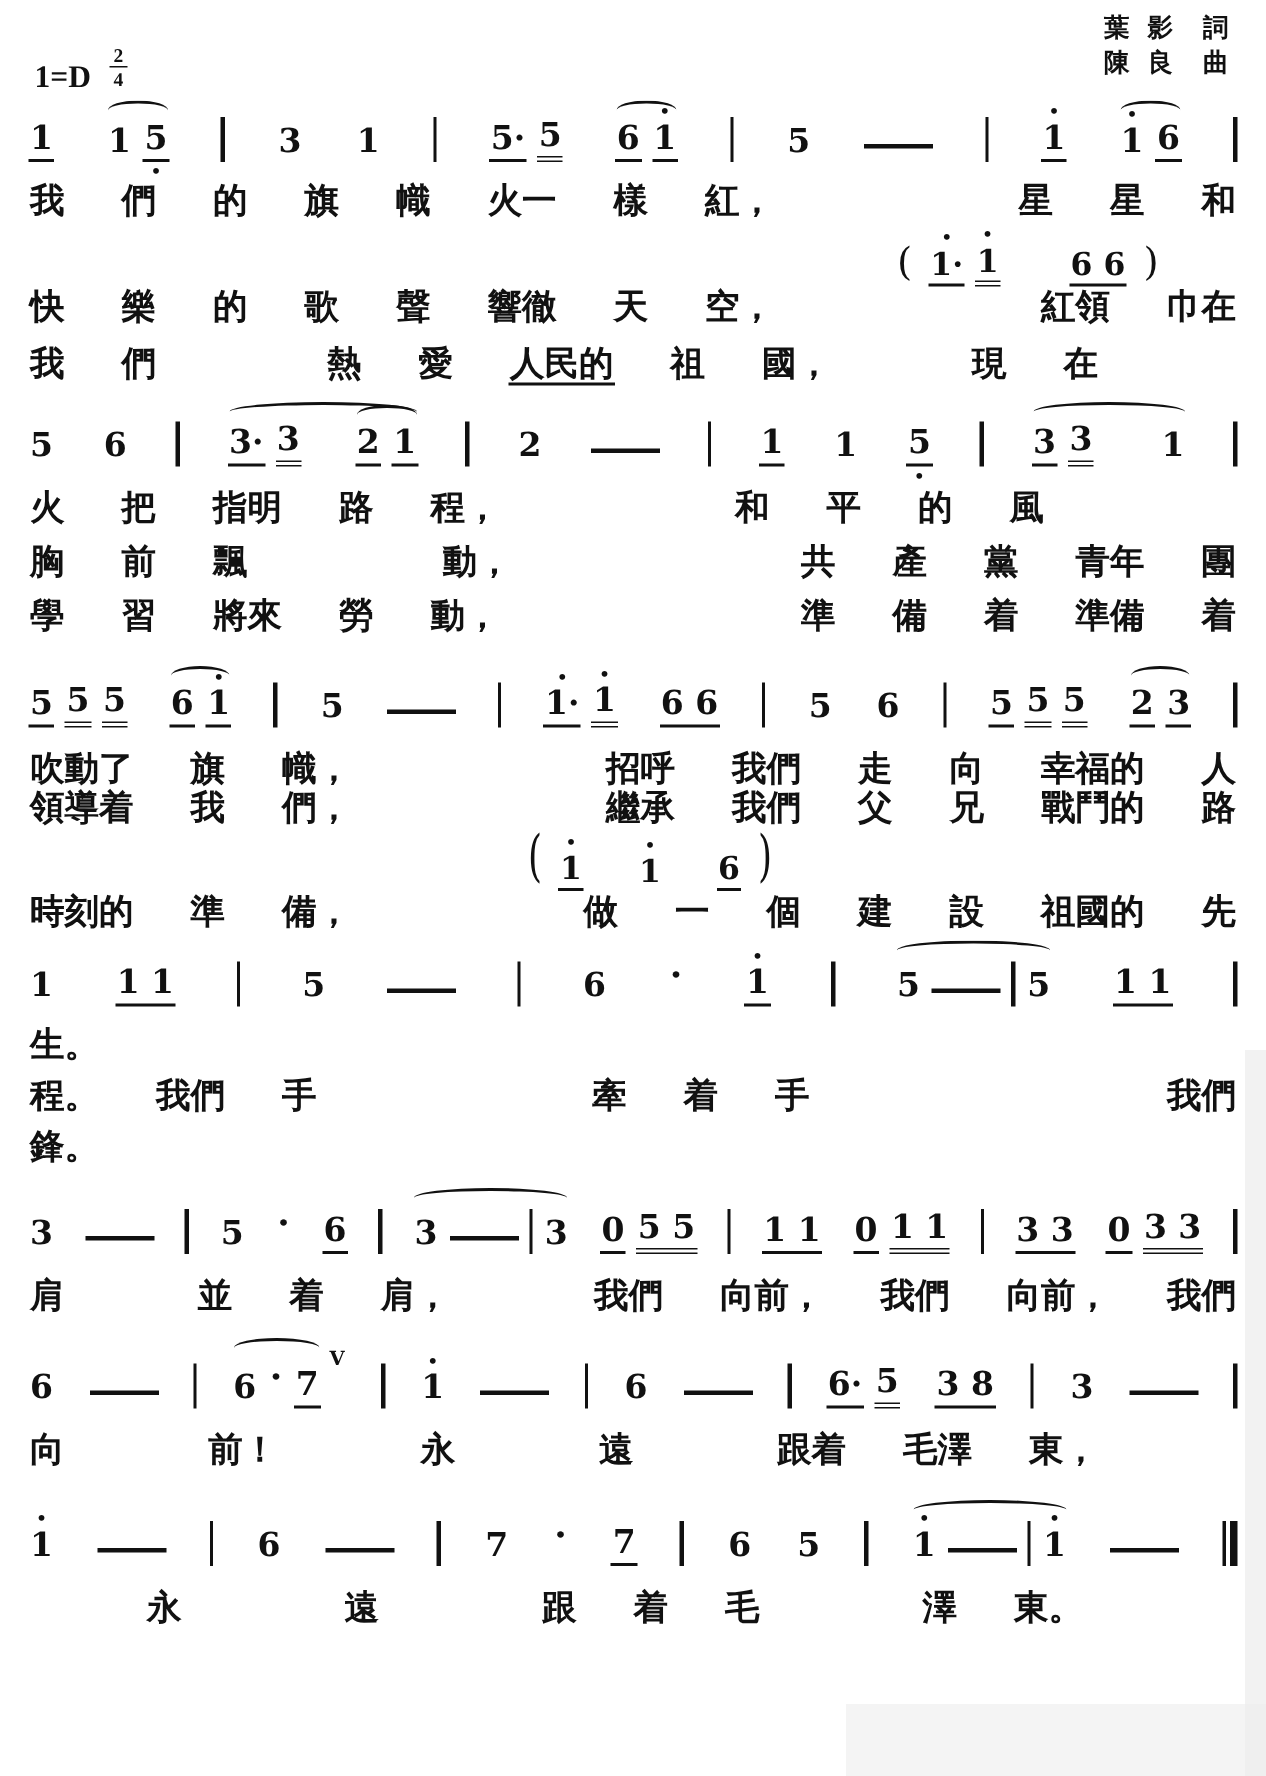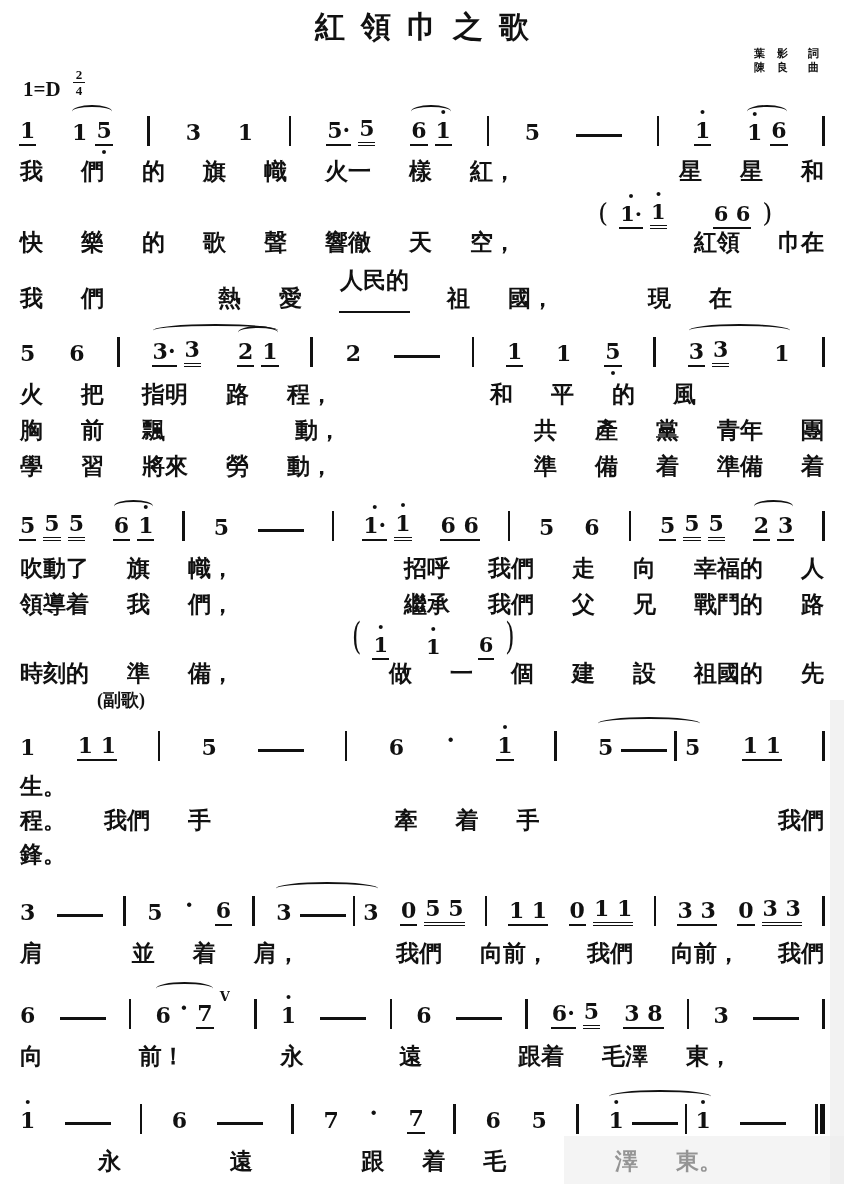--- a/index.html
+++ b/index.html
@@ -7,33 +7,33 @@
         font-family:"Liberation Serif",serif;color:#111;}
   .inner{width:806px;margin:0 auto;padding-top:8px;}
 
   .title{text-align:center;font-size:30px;font-weight:bold;letter-spacing:16px;text-indent:16px;line-height:1.25;}
 
   .header{position:relative;height:54px;}
   .keysig{position:absolute;left:4px;top:22px;font-size:21px;font-weight:bold;font-family:Liberation Serif, serif;white-space:nowrap;}
   .meter{display:inline-block;margin-left:12px;vertical-align:1px;text-align:center;font-size:13px;line-height:1;font-weight:bold;}
   .meter .num{display:block;border-bottom:1.5px solid #111;padding:0 3px 1px;}
   .meter .den{display:block;padding-top:1px;}
-  .credits{position:absolute;right:6px;top:0;font-size:11px;font-weight:bold;}
+  .credits{position:absolute;right:6px;top:0;font-size:17px;font-weight:bold;}
   .credit-row{display:flex;justify-content:flex-end;gap:8px;line-height:1.35;}
   .credit-name{letter-spacing:12px;}
 
   .row{display:flex;align-items:flex-end;width:806px;margin:0 auto;}
   .mrow{justify-content:space-between;font-family:"DejaVu Serif",serif;font-weight:bold;font-size:22px;
         padding-top:16px;padding-bottom:8px;line-height:1;}
   .lrow{font-size:23px;font-weight:bold;column-gap:36px;line-height:1.15;}
 
   .tok{position:relative;line-height:1;padding:0 1px 3px;white-space:pre;}
   .u1{border-bottom:2px solid #111;}
   .u2{border-bottom:4px double #111;}
-  .ul{border-bottom:2px solid #111;padding-bottom:19px;}
+  .ul{border-bottom:2px solid #111;padding-bottom:1px;}
   .da::before{content:"•";position:absolute;left:50%;transform:translateX(-50%);top:-12px;font-size:11px;line-height:1;}
   .db::after{content:"•";position:absolute;left:50%;transform:translateX(-50%);bottom:-14px;font-size:11px;line-height:1;}
   .grp{position:relative;display:flex;align-items:flex-end;gap:7px;}
   .arc::before{content:"";position:absolute;left:1px;right:1px;top:-14px;height:11px;
                border-top:2.5px solid #111;border-radius:50% 50% 0 0;}
   .bar{width:2.5px;height:30px;background:#111;align-self:flex-end;}
   .bar.end{width:10px;background:linear-gradient(90deg,#111 0 2.5px,transparent 2.5px 5px,#111 5px 10px);}
   .dash{width:46px;height:3px;background:#111;align-self:flex-end;margin-bottom:9px;}
   .gap{flex-grow:1;}
   .sp{flex:none;}
@@ -44,21 +44,20 @@
   .inset{justify-content:flex-start;font-family:"DejaVu Serif",serif;font-weight:bold;font-size:21px;
          padding-top:14px;padding-bottom:6px;column-gap:10px;line-height:1;}
   .refrain{font-size:18px;font-weight:bold;padding-left:78px;}
   .artifact{position:absolute;background:#ececec;}
 </style>
 </head>
 <body>
 
 <div class="page">
   <div class="inner">
-    <div class="title">紅領巾之歌</div>
 
     <div class="header">
       <div class="keysig">
         <span>1=D</span><span class="meter"><span class="num">2</span><span class="den">4</span></span>
       </div>
       <div class="credits">
         <div class="credit-row">
           <span class="credit-name">葉影</span>
             <span>詞</span>
         </div>
@@ -260,21 +259,21 @@
         <span class="tok">旗</span>
         <span class="tok">幟，</span>
         <span class="gap" style="flex-grow: 1;"></span>
         <span class="tok">招呼</span>
         <span class="tok">我們</span>
         <span class="tok">走</span>
         <span class="tok">向</span>
         <span class="tok">幸福的</span>
         <span class="tok">人</span>
       </div>
-    <div class="row lrow" style="margin-top:10px;">
+    <div class="row lrow" style="">
         <span class="tok">領導着</span>
         <span class="tok">我</span>
         <span class="tok">們，</span>
         <span class="gap" style="flex-grow: 1;"></span>
         <span class="tok">繼承</span>
         <span class="tok">我們</span>
         <span class="tok">父</span>
         <span class="tok">兄</span>
         <span class="tok">戰鬥的</span>
         <span class="tok">路</span>
@@ -294,21 +293,20 @@
         <span class="tok">備，</span>
         <span class="gap" style="flex-grow: 1;"></span>
         <span class="tok">做</span>
         <span class="tok">一</span>
         <span class="tok">個</span>
         <span class="tok">建</span>
         <span class="tok">設</span>
         <span class="tok">祖國的</span>
         <span class="tok">先</span>
       </div>
-    <div class="refrain">(副歌)</div>
 
     <div class="row mrow" style="margin-top:0;">
         <span class="tok">1</span>
         <span class="tok u1">1 1</span>
         <span class="bar"></span>
         <span class="tok">5</span>
         <span class="dash"></span>
         <span class="bar"></span>
         <span class="tok">6</span>
         <span class="tok middot">·</span>

